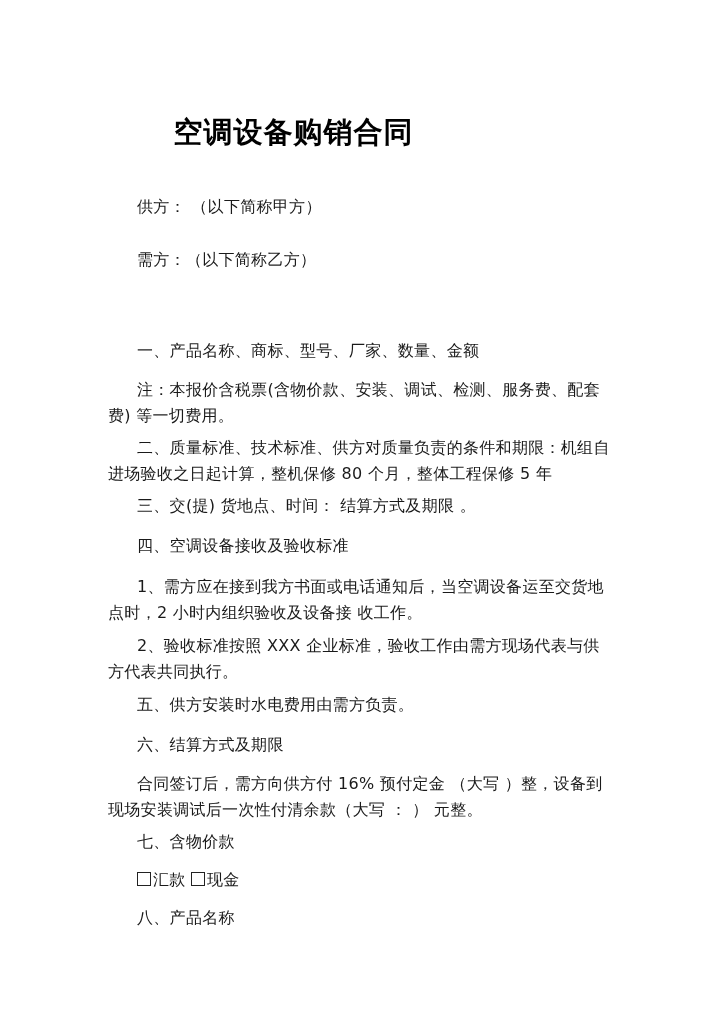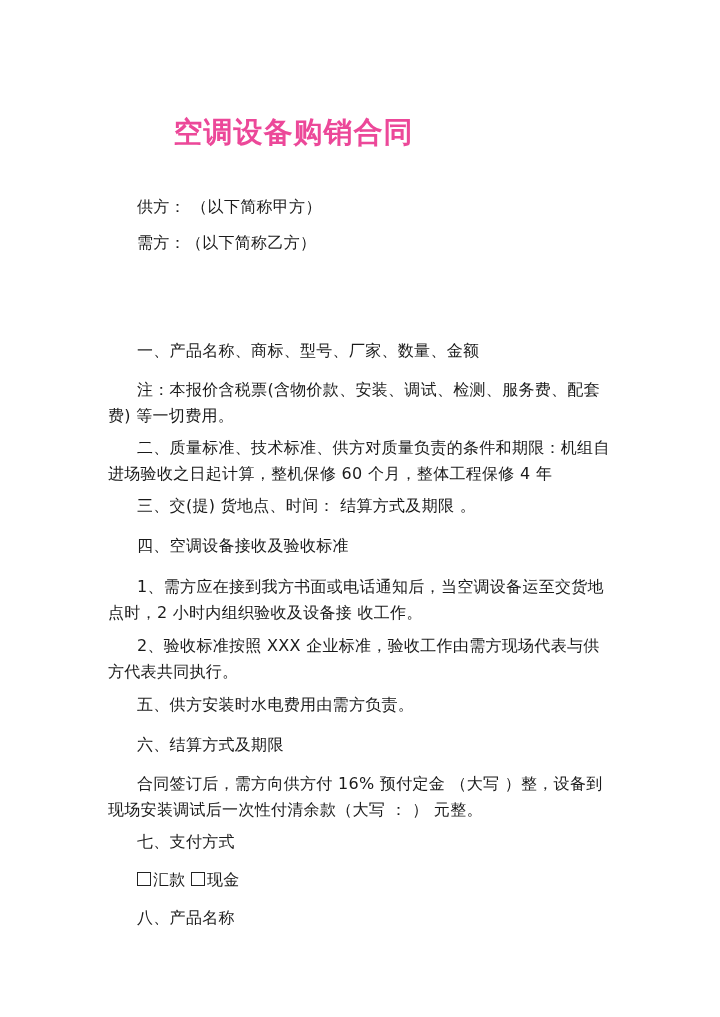--- a/index.html
+++ b/index.html
@@ -1,44 +1,44 @@
 <!DOCTYPE html>
 <html><head>
 <meta charset="utf-8">
 <style>
   html, body { margin: 0; padding: 0; background: #ffffff; }
   body { width: 720px; height: 1017px; overflow: hidden; position: relative;
          font-family: "DejaVu Sans", sans-serif; color: #111; }
   .page { position: absolute; left: 0; top: 0; width: 720px; height: 1017px; }
   .title { position: absolute; left: 0; width: 587px; top: 113px; text-align: center;
-           font-size: 29px; font-weight: bold; letter-spacing: 1px; color: #ec4899; }
+           font-size: 29px; font-weight: bold; letter-spacing: 1px; color: #000000; }
   .para { position: absolute; left: 108px; width: 504px; font-size: 16px; line-height: 26px;
           text-indent: 29px; color: #1a1a1a; letter-spacing: 0.3px; margin-top: 17px; }
   .box { display: inline-block; width: 12px; height: 12px; border: 1px solid #222;
          vertical-align: -1px; margin-right: 2px; }
 </style>
 </head>
 <body>
 
 <div class="page">
   <div class="title">空调设备购销合同</div>
 
   <div class="para" style="top:177px">供方：  （以下简称甲方）</div>
-  <div class="para" style="top:213px">需方：（以下简称乙方）</div>
+  <div class="para" style="top:230px">需方：（以下简称乙方）</div>
   <div class="para" style="top:321px">一、产品名称、商标、型号、厂家、数量、金额</div>
   <div class="para" style="top:360px">注：本报价含税票(含物价款、安装、调试、检测、服务费、配套费) 等一切费用。</div>
-  <div class="para" style="top:418px">二、质量标准、技术标准、供方对质量负责的条件和期限：机组自进场验收之日起计算，整机保修 60 个月，整体工程保修 4 年</div>
+  <div class="para" style="top:418px">二、质量标准、技术标准、供方对质量负责的条件和期限：机组自进场验收之日起计算，整机保修 80 个月，整体工程保修 5 年</div>
   <div class="para" style="top:476px">三、交(提) 货地点、时间：  结算方式及期限  。</div>
   <div class="para" style="top:516px">四、空调设备接收及验收标准</div>
   <div class="para" style="top:557px">1、需方应在接到我方书面或电话通知后，当空调设备运至交货地点时，2 小时内组织验收及设备接  收工作。</div>
   <div class="para" style="top:616px">2、验收标准按照 XXX 企业标准，验收工作由需方现场代表与供方代表共同执行。</div>
   <div class="para" style="top:675px">五、供方安装时水电费用由需方负责。</div>
   <div class="para" style="top:715px">六、结算方式及期限</div>
   <div class="para" style="top:754px">合同签订后，需方向供方付  16%  预付定金 （大写 ）整，设备到现场安装调试后一次性付清余款（大写  ：  ）  元整。</div>
-  <div class="para" style="top:812px">七、支付方式</div>
+  <div class="para" style="top:812px">七、含物价款</div>
 
   <div class="para" style="top:850px; text-indent:29px">
     <span class="box"></span><span>汇款</span>
     <span class="box"></span><span>现金</span>
   </div>
 
   <div class="para" style="top:888px">八、产品名称</div>
 </div>
 
 </body></html>

